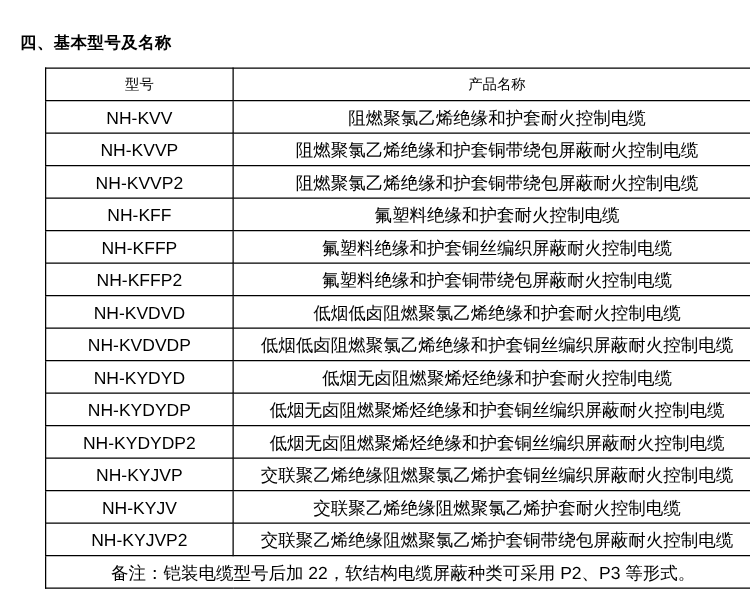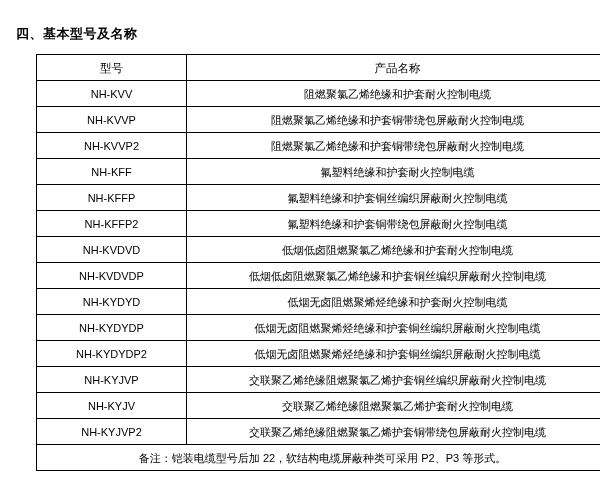--- a/index.html
+++ b/index.html
@@ -35,21 +35,21 @@
     border-collapse: collapse;
     width: 572px;
     table-layout: fixed;
     margin-left: 22px;
   }
   table.spec-table th,
   table.spec-table td {
     border: 1px solid #000000;
     text-align: center;
     vertical-align: middle;
-    font-size: 11px;
+    font-size: 14px;
     height: 25px;
     padding: 0 2px;
     line-height: 14px;
     font-weight: normal;
   }
   table.spec-table th {
     font-weight: normal;
     font-size: 11.5px;
   }
   col.col-model { width: 150px; }

